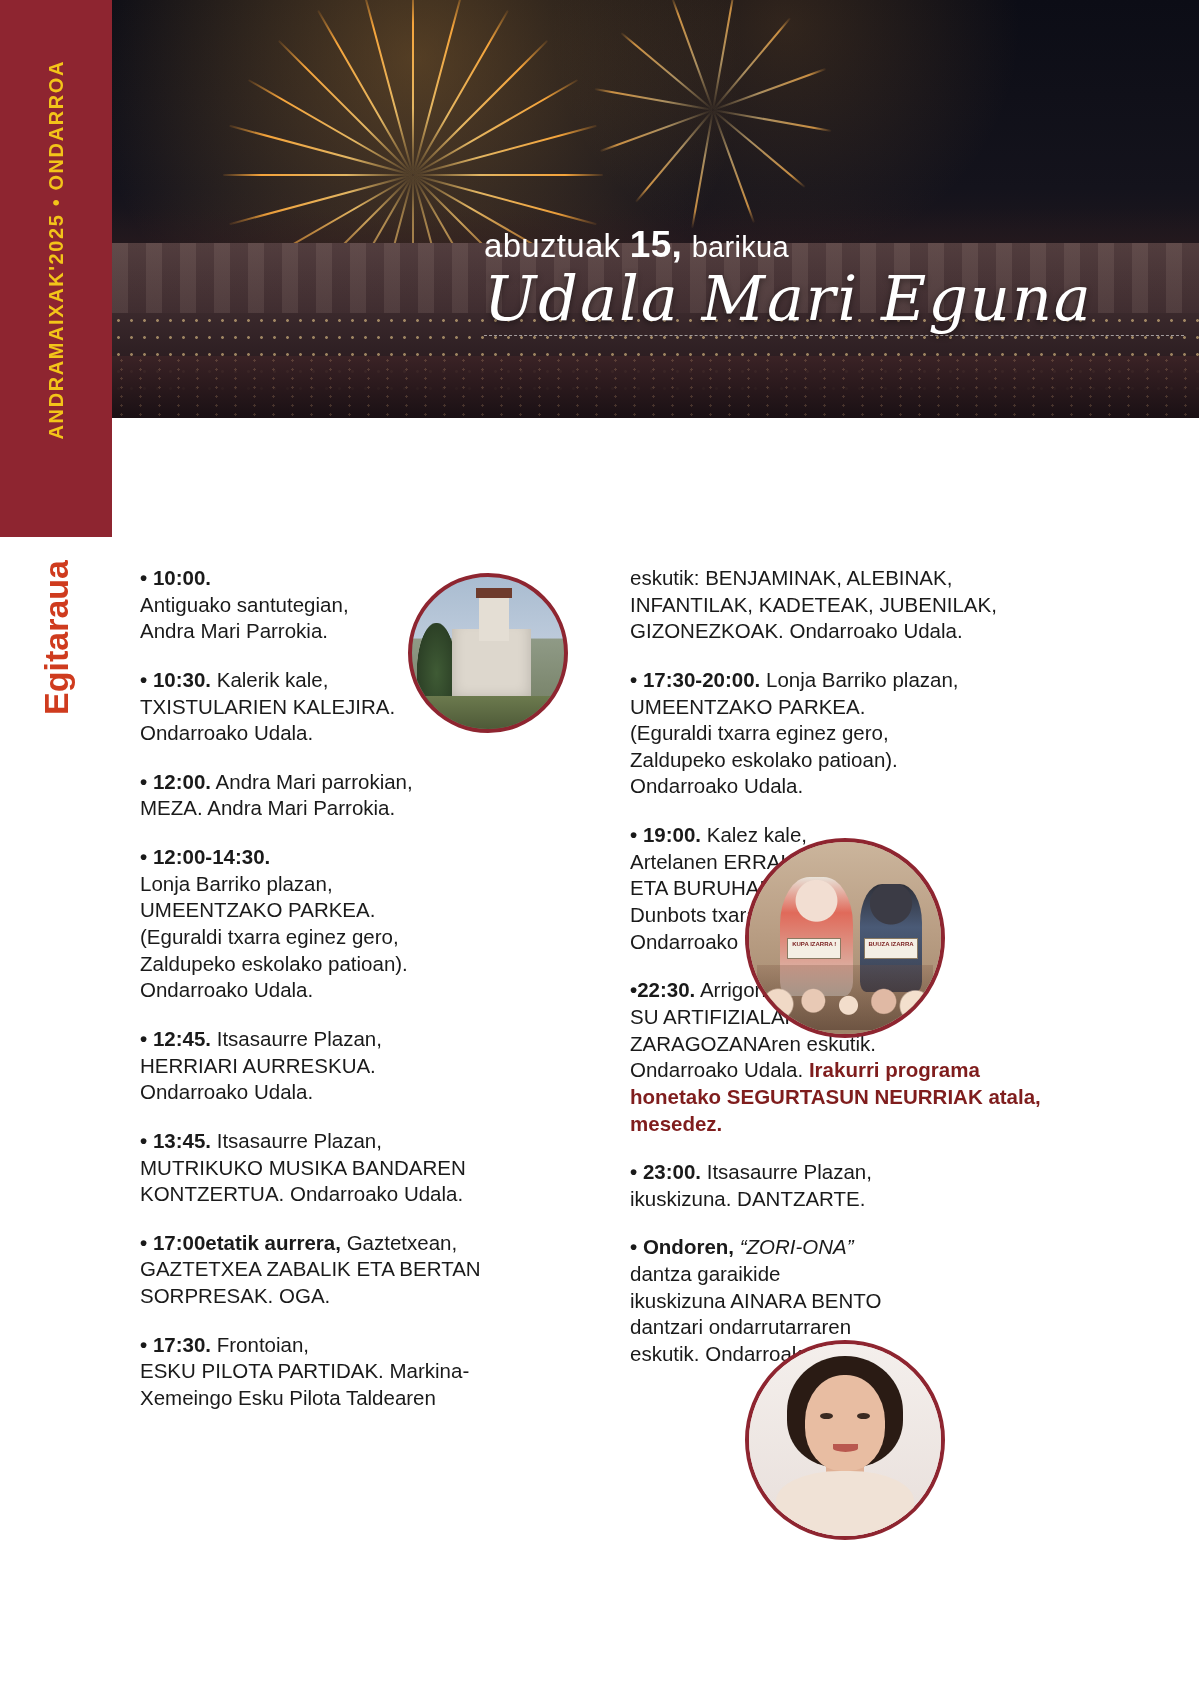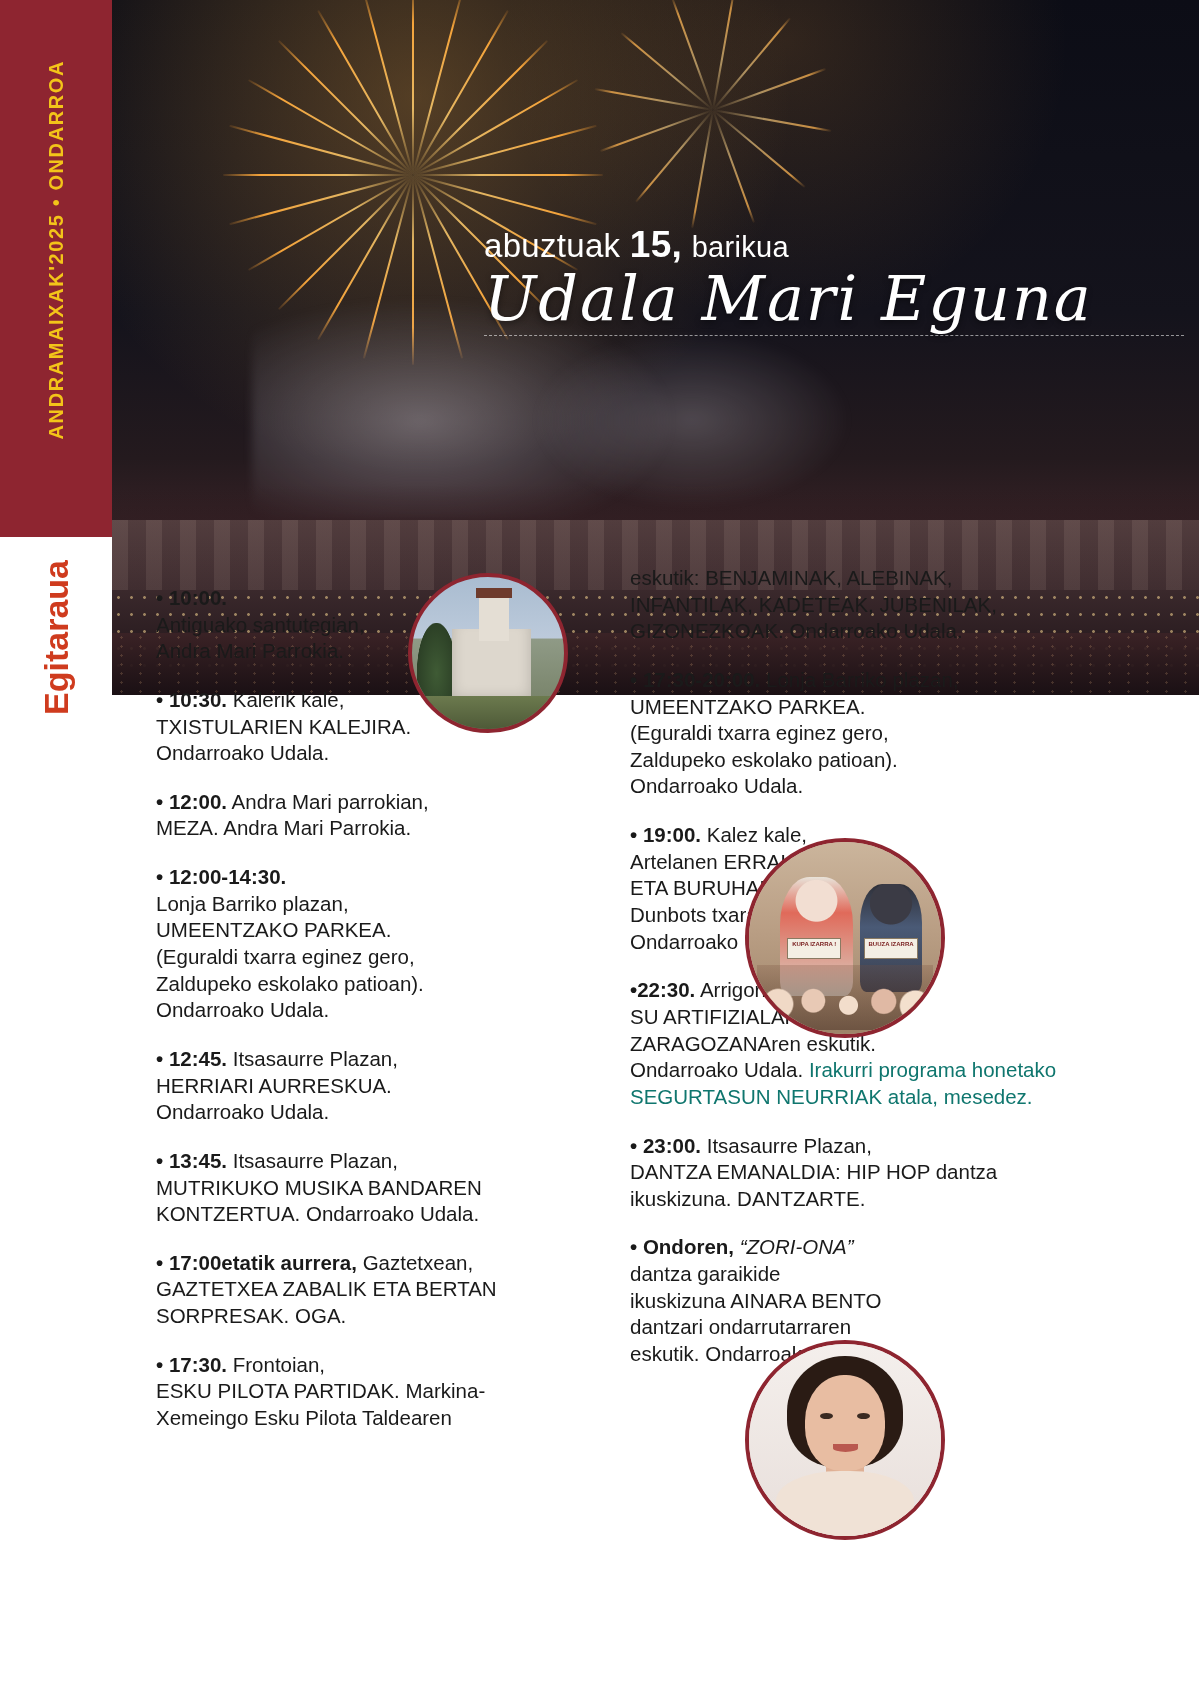--- a/index.html
+++ b/index.html
@@ -63,21 +63,21 @@
     font-size: 34px;
     letter-spacing: 0px;
     white-space: nowrap;
   }
 
   
   .hero {
     position: absolute;
     left: 112px; top: 0;
     width: 1087px;
-    height: 695px;
+    height: 418px;
     overflow: hidden;
     background: #701a75;
   }
   .sky {
     position: absolute; inset: 0;
     background:
       radial-gradient(circle at 28% 14%, rgba(214,150,60,0.35) 0%, rgba(10,11,18,0) 38%),
       radial-gradient(circle at 62% 6%, rgba(180,120,50,0.22) 0%, rgba(10,11,18,0) 30%),
       linear-gradient(180deg, #0c0d16 0%, #14131c 45%, #241a1e 66%, #3a2327 78%, #2a1a1e 100%);
   }
@@ -192,27 +192,27 @@
     height: 1120px;
   }
   .col {
     position: absolute;
     top: 0;
     width: 440px;
     font-size: 20.5px;
     line-height: 1.30;
     color: #1a1a1a;
   }
-  .col-left { left: 16px; margin-top: 20px; }
+  .col-left { left: 0; }
   .col-right { left: 490px; }
   .entry { margin-bottom: 22px; }
   .entry p { margin: 0; }
   .bullet { font-weight: bold; }
   .time { font-weight: bold; }
-  .warn { color: #0f766e; font-weight: normal; }
+  .warn { color: #7f1d1d; font-weight: bold; }
   .ital { font-style: italic; }
 
   
   .photo {
     position: absolute;
     border-radius: 50%;
     border: 4px solid #8e2530;
     overflow: hidden;
   }
   .photo-church {
@@ -491,21 +491,20 @@
 
     <div class="entry">
       <p><span class="bullet">•</span><span class="time">22:30.</span><span>  Arrigorri hondartzan,</span></p>
       <p>SU ARTIFIZIALAK Pirotecnia</p>
       <p>ZARAGOZANAren eskutik.</p>
       <p><span>Ondarroako Udala. </span><span class="warn">Irakurri programa honetako SEGURTASUN NEURRIAK atala, mesedez.</span></p>
     </div>
 
     <div class="entry">
       <p><span class="bullet">•</span> <span class="time">23:00.</span><span> Itsasaurre Plazan,</span></p>
-      <p>DANTZA EMANALDIA: HIP HOP dantza</p>
       <p>ikuskizuna. DANTZARTE.</p>
     </div>
 
     <div class="entry">
       <p><span class="bullet">•</span> <span class="time">Ondoren,</span><span class="ital"> “ZORI-ONA”</span></p>
       <p>dantza garaikide</p>
       <p>ikuskizuna AINARA BENTO</p>
       <p>dantzari ondarrutarraren</p>
       <p>eskutik. Ondarroako Udala.</p>
     </div>

